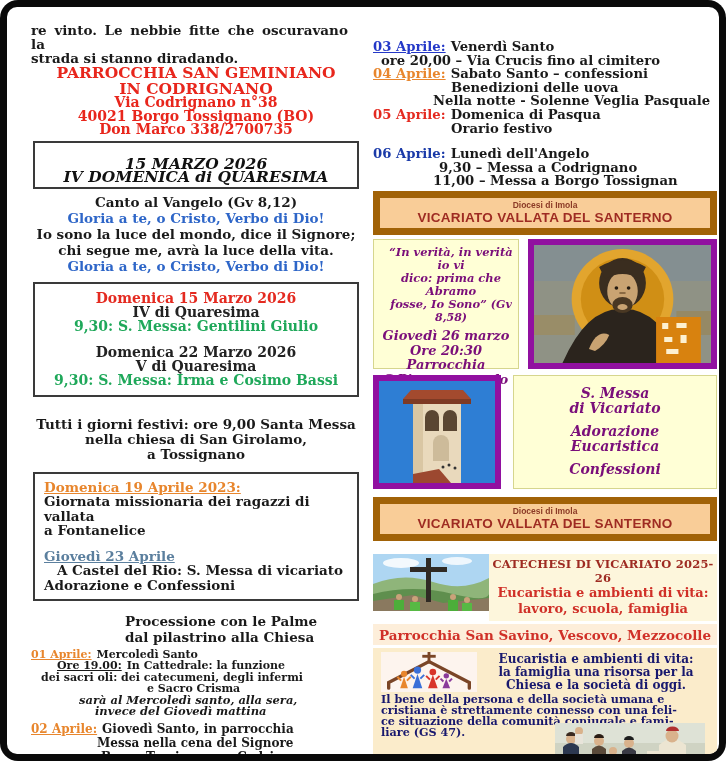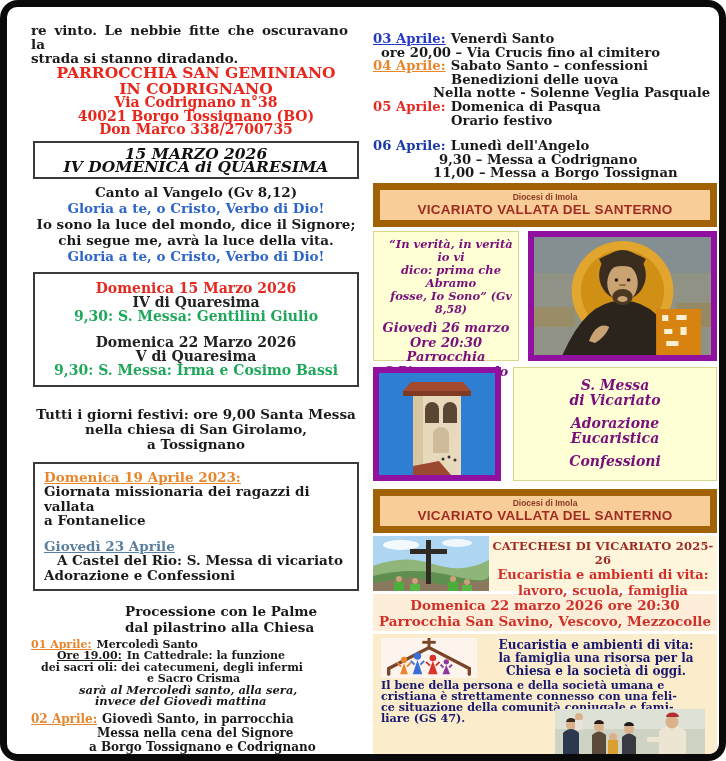--- a/index.html
+++ b/index.html
@@ -19,21 +19,21 @@
   .redlbl{color:#e42a20;}
   .ublack{text-decoration:underline;}
   .lbl{margin-right:5px;}
 
   
   .intro{font-size:13.5px;line-height:14px;font-weight:700;color:#1a1a1a;}
   .intro .wjust{word-spacing:3px;}
   .parish{text-align:center;color:#e8261c;font-weight:700;line-height:1.0;}
   .p-big{font-size:15.5px;line-height:14.5px;padding-top:1px;}
   .p-mid{font-size:14px;line-height:13.6px;}
-  .title-box{border:2px solid #3a3a3a;margin:4px 2px 0 2px;text-align:center;font-style:italic;font-weight:700;font-size:15.5px;line-height:13.5px;padding:4px 0 3px;color:#111;}
+  .title-box{border:2px solid #3a3a3a;margin:4px 2px 0 2px;text-align:center;font-style:italic;font-weight:700;font-size:15.5px;line-height:13.5px;padding:14px 0 3px;color:#111;}
   .gospel{text-align:center;font-weight:700;font-size:13.5px;line-height:16px;margin-top:5px;color:#1a1a1a;}
   .mass-box{border:2px solid #3a3a3a;margin:8px 2px 0 2px;text-align:center;font-weight:700;font-size:14px;line-height:14px;padding:7px 0 8px;color:#222;}
   .sp12{height:12px;}
   .sp10{height:11px;}
   .festive{text-align:center;font-weight:700;font-size:13.5px;line-height:15px;margin-top:20px;color:#1a1a1a;}
   .events-box{border:2px solid #3a3a3a;margin:10px 2px 0 2px;font-weight:700;font-size:13.5px;line-height:14.5px;padding:6px 6px 7px 9px;color:#1a1a1a;}
   .ev-right{text-align:left;padding-right:3px;}
   .ev-ind{margin-left:5px;text-align:center;}
   .palm{margin-top:13px;font-weight:700;font-size:13.5px;line-height:15.3px;color:#1a1a1a;}
   .palm-ind{margin-left:94px;}
@@ -41,21 +41,21 @@
   .a1-l2{margin-left:26px;}
   .a1-l3{margin-left:10px;}
   .a1-l4{margin-left:116px;}
   .a1-it1{font-style:italic;margin-left:48px;font-size:11.5px;}
   .a1-it2{font-style:italic;margin-left:64px;font-size:11.5px;}
   .apr2{margin-top:4px;font-weight:700;font-size:12px;line-height:14px;color:#1a1a1a;}
   .a2-l2{margin-left:66px;}
   .a2-l3{margin-left:58px;}
 
   
-  .rdates{font-weight:700;font-size:13.2px;line-height:13.6px;color:#1a1a1a;margin-top:9px;}
+  .rdates{font-weight:700;font-size:13.2px;line-height:13.6px;color:#1a1a1a;margin-top:17px;}
   .sub-a{margin-left:8px;}
   .sub-b{margin-left:78px;}
   .sub-c{margin-left:60px;}
   .sub-d{margin-left:66px;}
   .sub-e{margin-left:60px;}
   .gap12{height:12px;}
   .gap8{height:8px;}
   .banner{background:#f9cd98;border:7px solid #a16207;text-align:center;padding:2px 0 2px;margin-top:3px;font-family:"Liberation Sans","DejaVu Sans",sans-serif;}
   .b-small{font-size:8.5px;font-weight:700;color:#8b3a26;line-height:10px;}
   .b-big{font-size:13.5px;font-weight:800;color:#9e2b22;letter-spacing:0.3px;line-height:16px;}
@@ -63,21 +63,21 @@
   .quote-box{width:146px;flex:none;background:#ffffd6;border:1px solid #d6d68e;color:#7a0e7a;font-weight:700;font-style:italic;text-align:center;box-sizing:border-box;padding-top:6px;}
   .q{font-size:11.5px;line-height:13px;padding-left:10px;}
   .ref{font-size:11px;}
   .ql{font-size:13px;line-height:14.6px;}
   .ql-first{margin-top:5px;}
   .christ-frame{flex:1;border:6px solid #9110a0;box-sizing:border-box;overflow:hidden;background:#8f9285;}
   .row2{display:flex;gap:12px;margin-top:6px;height:114px;}
   .tower-frame{width:128px;flex:none;border:6px solid #9110a0;box-sizing:border-box;overflow:hidden;background:#2e7ed4;}
   .vic-box{flex:1;background:#ffffd6;border:1px solid #d6d68e;color:#7a0e7a;font-weight:700;font-style:italic;text-align:center;font-size:14px;line-height:15px;padding-top:10px;box-sizing:border-box;}
   .banner2{margin-top:8px;}
-  .row3{display:flex;margin-top:3px;height:55px;}
+  .row3{display:flex;margin-top:13px;height:67px;}
   .cross-photo{width:116px;flex:none;overflow:hidden;}
   .cat-box{flex:1;background:#fdf6dc;text-align:center;padding-top:3px;box-sizing:border-box;}
   .cat-t1{font-size:11.5px;font-weight:800;color:#9e2b22;line-height:14px;letter-spacing:0.2px;}
   .cat-t2{font-size:13px;font-weight:800;color:#d03028;line-height:16px;}
   .strip{background:#fdeeda;text-align:center;color:#d03028;font-weight:800;font-size:13.5px;line-height:16px;padding:3px 0 2px;margin-top:3px;}
   .panel{background:#fbeccb;margin-top:3px;height:126px;position:relative;box-sizing:border-box;padding:4px 8px;}
   .panel-top{display:flex;gap:6px;}
   .family-clip{width:96px;height:40px;flex:none;background:#fdf4ee;overflow:hidden;}
   .panel-head{flex:1;text-align:center;color:#18186e;font-weight:800;font-size:12px;line-height:13px;padding-top:1px;}
   .panel-para{color:#18186e;font-weight:800;font-size:11.2px;line-height:11px;margin-top:2px;}
@@ -296,21 +296,20 @@
           </svg>
         </div>
         <div class="cat-box">
           <div class="cat-t1">CATECHESI DI VICARIATO 2025-26</div>
           <div class="cat-t2">Eucaristia e ambienti di vita:</div>
           <div class="cat-t2">lavoro, scuola, famiglia</div>
         </div>
       </div>
 
       <div class="strip">
-        <div>Domenica 22 marzo 2026 ore 20:30</div>
         <div>Parrocchia San Savino, Vescovo, Mezzocolle</div>
       </div>
 
       <div class="panel">
         <div class="panel-top">
           <div class="family-clip">
             <svg viewBox="0 0 100 42" width="100%" height="100%" preserveAspectRatio="none">
               <rect width="100" height="42" fill="#fdf4ee"></rect>
               <path d="M8 38 L8 32 L50 10 L92 32 L92 38" stroke="#7a4527" stroke-width="3.5" fill="none" stroke-linecap="round"></path>
               <rect x="48.5" y="0" width="3" height="12" fill="#7a4527"></rect>

